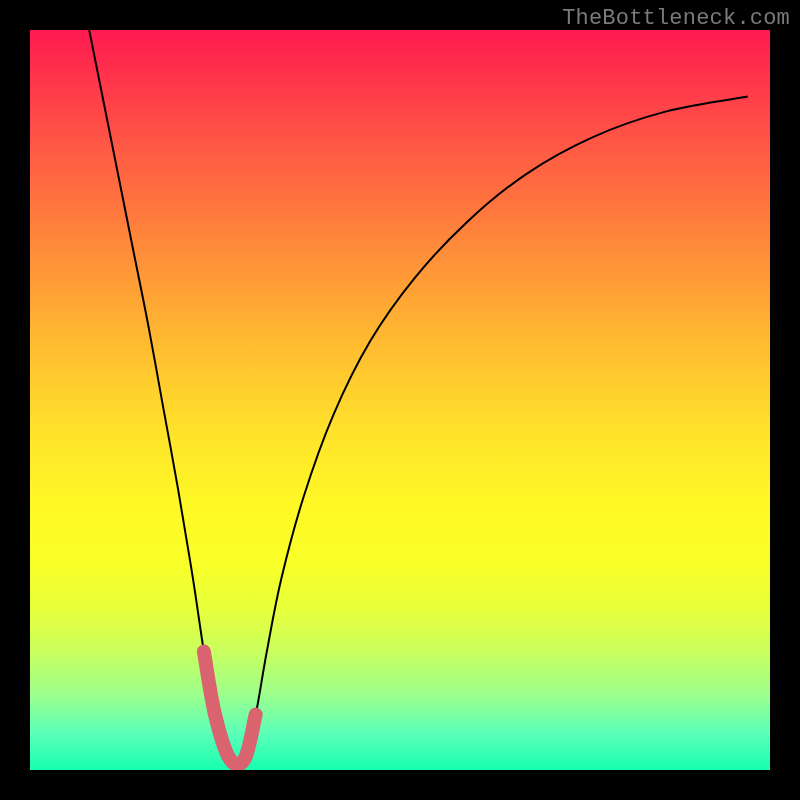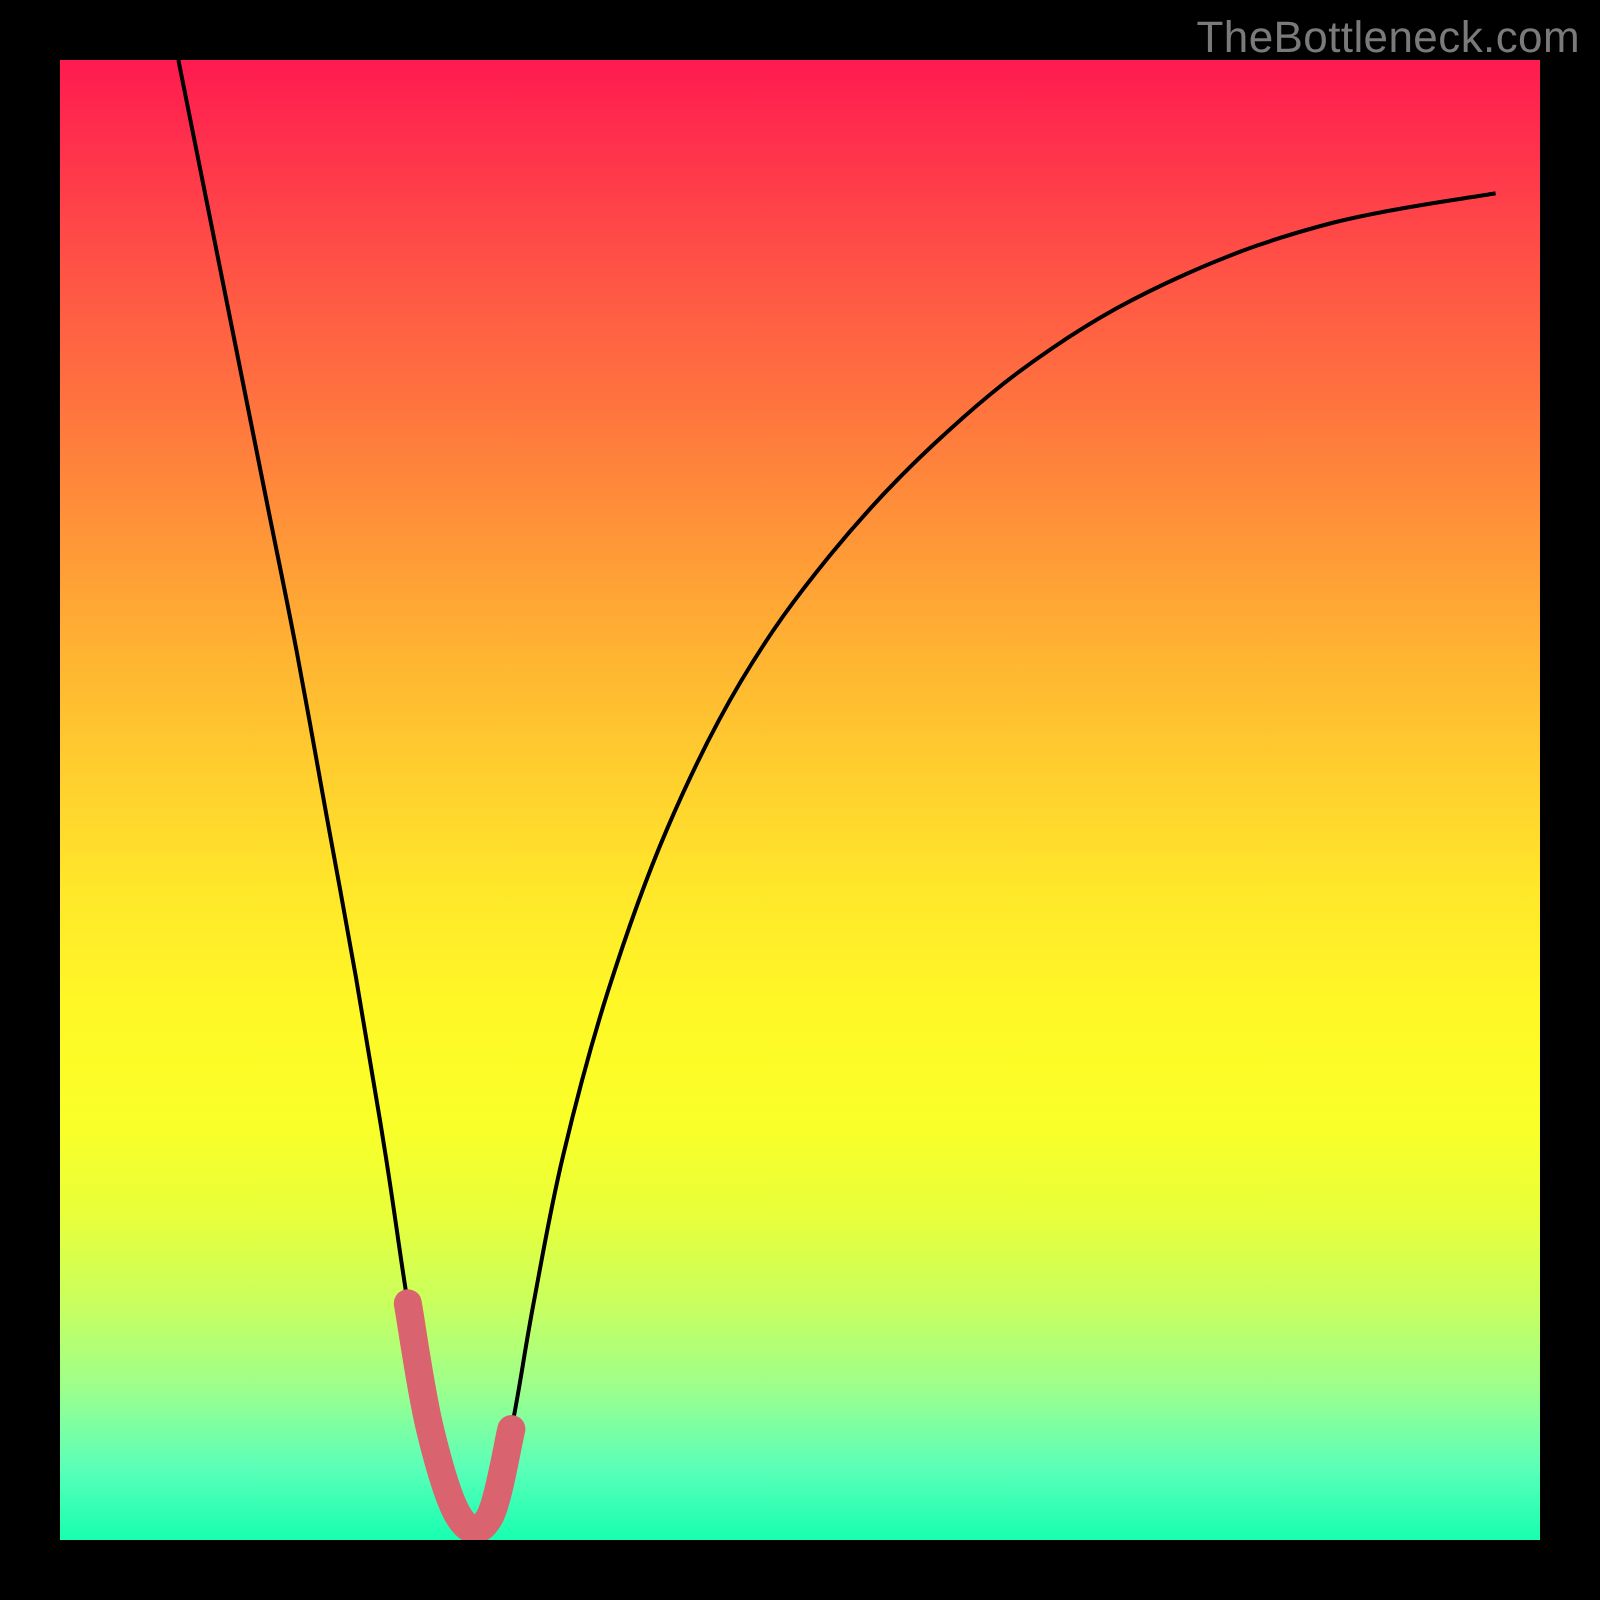--- a/index.html
+++ b/index.html
@@ -10,20 +10,21 @@
     position: relative;
     font-family: Arial, sans-serif;
   }
   .frame {
     position: absolute;
     top: 0;
     left: 0;
     width: 800px;
     height: 680px;
     background: #000;
+    font-family: Liberation Mono, monospace;
   }
   .plot-area {
     position: absolute;
     top: 30px;
     left: 30px;
     width: 740px;
     height: 740px;
     background: linear-gradient(to bottom,
       #ff1a50 0%,
       #ff3a4a 8%,

